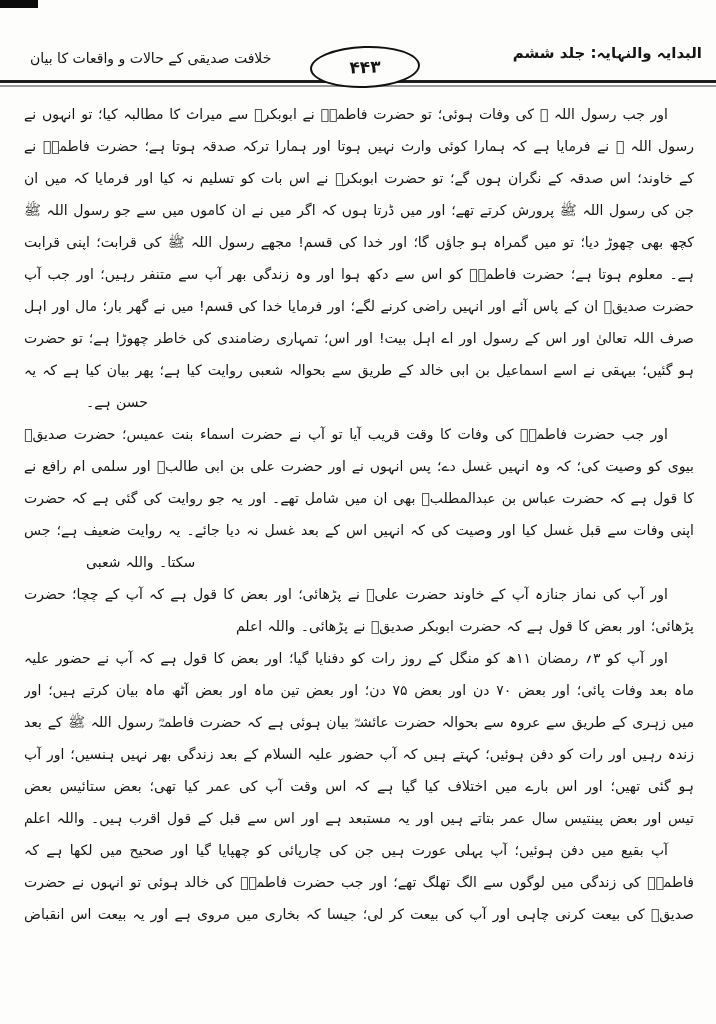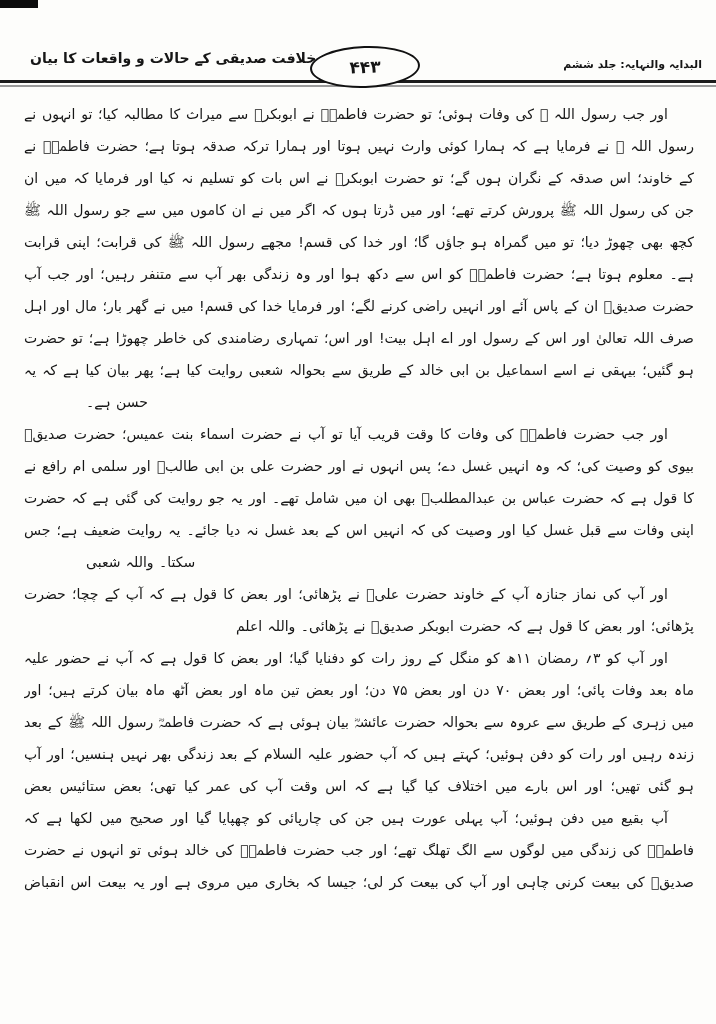--- a/index.html
+++ b/index.html
@@ -12,27 +12,27 @@
     font-family:"DejaVu Sans",sans-serif;
     color:#161616;
   }
   
   .corner-mark{
     position:absolute;top:0;left:0;width:38px;height:8px;
     background:#0c0c0c;
   }
   
   .hdr-book-title{
-    position:absolute;top:58px;right:14px;
-    font-size:11px;font-weight:bold;direction:rtl;
+    position:absolute;top:44px;right:14px;
+    font-size:15px;font-weight:bold;direction:rtl;
     white-space:nowrap;
   }
   .hdr-chapter-title{
     position:absolute;top:50px;left:30px;
-    font-size:14px;font-weight:bold;direction:rtl;
+    font-size:14px;font-weight:normal;direction:rtl;
     white-space:nowrap;
     text-align:center;
   }
   .rule-top{
     position:absolute;top:80px;left:0;width:716px;height:3px;
     background:#1c1c1c;z-index:1;
   }
   .rule-bottom{
     position:absolute;top:85px;left:0;width:716px;height:2px;
     background:#9a9a9a;z-index:1;
@@ -98,18 +98,19 @@
       <div class="line" dir="rtl">کا قول ہے کہ حضرت عباس بن عبدالمطلبؓ بھی ان میں شامل تھے۔ اور یہ جو روایت کی گئی ہے کہ حضرت فاطمہؓ نے</div>
       <div class="line" dir="rtl">اپنی وفات سے قبل غسل کیا اور وصیت کی کہ انہیں اس کے بعد غسل نہ دیا جائے۔ یہ روایت ضعیف ہے؛ جس پر اعتماد نہیں کیا جا</div>
       <div class="line left" dir="rtl">سکتا۔ واللہ شعبی</div>
       <div class="line indent" dir="rtl">اور آپ کی نماز جنازہ آپ کے خاوند حضرت علیؓ نے پڑھائی؛ اور بعض کا قول ہے کہ آپ کے چچا؛ حضرت عباسؓ نے</div>
       <div class="line right" dir="rtl">پڑھائی؛ اور بعض کا قول ہے کہ حضرت ابوبکر صدیقؓ نے پڑھائی۔ واللہ اعلم</div>
       <div class="line indent" dir="rtl">اور آپ کو ۳؍ رمضان ۱۱ھ کو منگل کے روز رات کو دفنایا گیا؛ اور بعض کا قول ہے کہ آپ نے حضور علیہ السلام کی وفات کے دو</div>
       <div class="line" dir="rtl">ماہ بعد وفات پائی؛ اور بعض ۷۰ دن اور بعض ۷۵ دن؛ اور بعض تین ماہ اور بعض آٹھ ماہ بیان کرتے ہیں؛ اور صحیح بات وہی ہے جو صحیح</div>
       <div class="line" dir="rtl">میں زہری کے طریق سے عروہ سے بحوالہ حضرت عائشہؓ بیان ہوئی ہے کہ حضرت فاطمہؓ رسول اللہ ﷺ کے بعد چھ ماہ</div>
       <div class="line" dir="rtl">زندہ رہیں اور رات کو دفن ہوئیں؛ کہتے ہیں کہ آپ حضور علیہ السلام کے بعد زندگی بھر نہیں ہنسیں؛ اور آپ حضور کے غم اور شوق میں لاغر</div>
       <div class="line" dir="rtl">ہو گئی تھیں؛ اور اس بارے میں اختلاف کیا گیا ہے کہ اس وقت آپ کی عمر کیا تھی؛ بعض ستائیس بعض اٹھائیس؛ بعض انتیس اور بعض</div>
+      <div class="line" dir="rtl">تیس اور بعض پینتیس سال عمر بتاتے ہیں اور یہ مستبعد ہے اور اس سے قبل کے قول اقرب ہیں۔ واللہ اعلم</div>
       <div class="line indent" dir="rtl">آپ بقیع میں دفن ہوئیں؛ آپ پہلی عورت ہیں جن کی چارپائی کو چھپایا گیا اور صحیح میں لکھا ہے کہ حضرت علی؛ حضرت</div>
       <div class="line" dir="rtl">فاطمہؓ کی زندگی میں لوگوں سے الگ تھلگ تھے؛ اور جب حضرت فاطمہؓ کی خالد ہوئی تو انہوں نے حضرت</div>
       <div class="line" dir="rtl">صدیقؓ کی بیعت کرنی چاہی اور آپ کی بیعت کر لی؛ جیسا کہ بخاری میں مروی ہے اور یہ بیعت اس انقباض کے باعث تھی؛ جو</div>
     </div>
 
 </div>
 
 </body></html>

